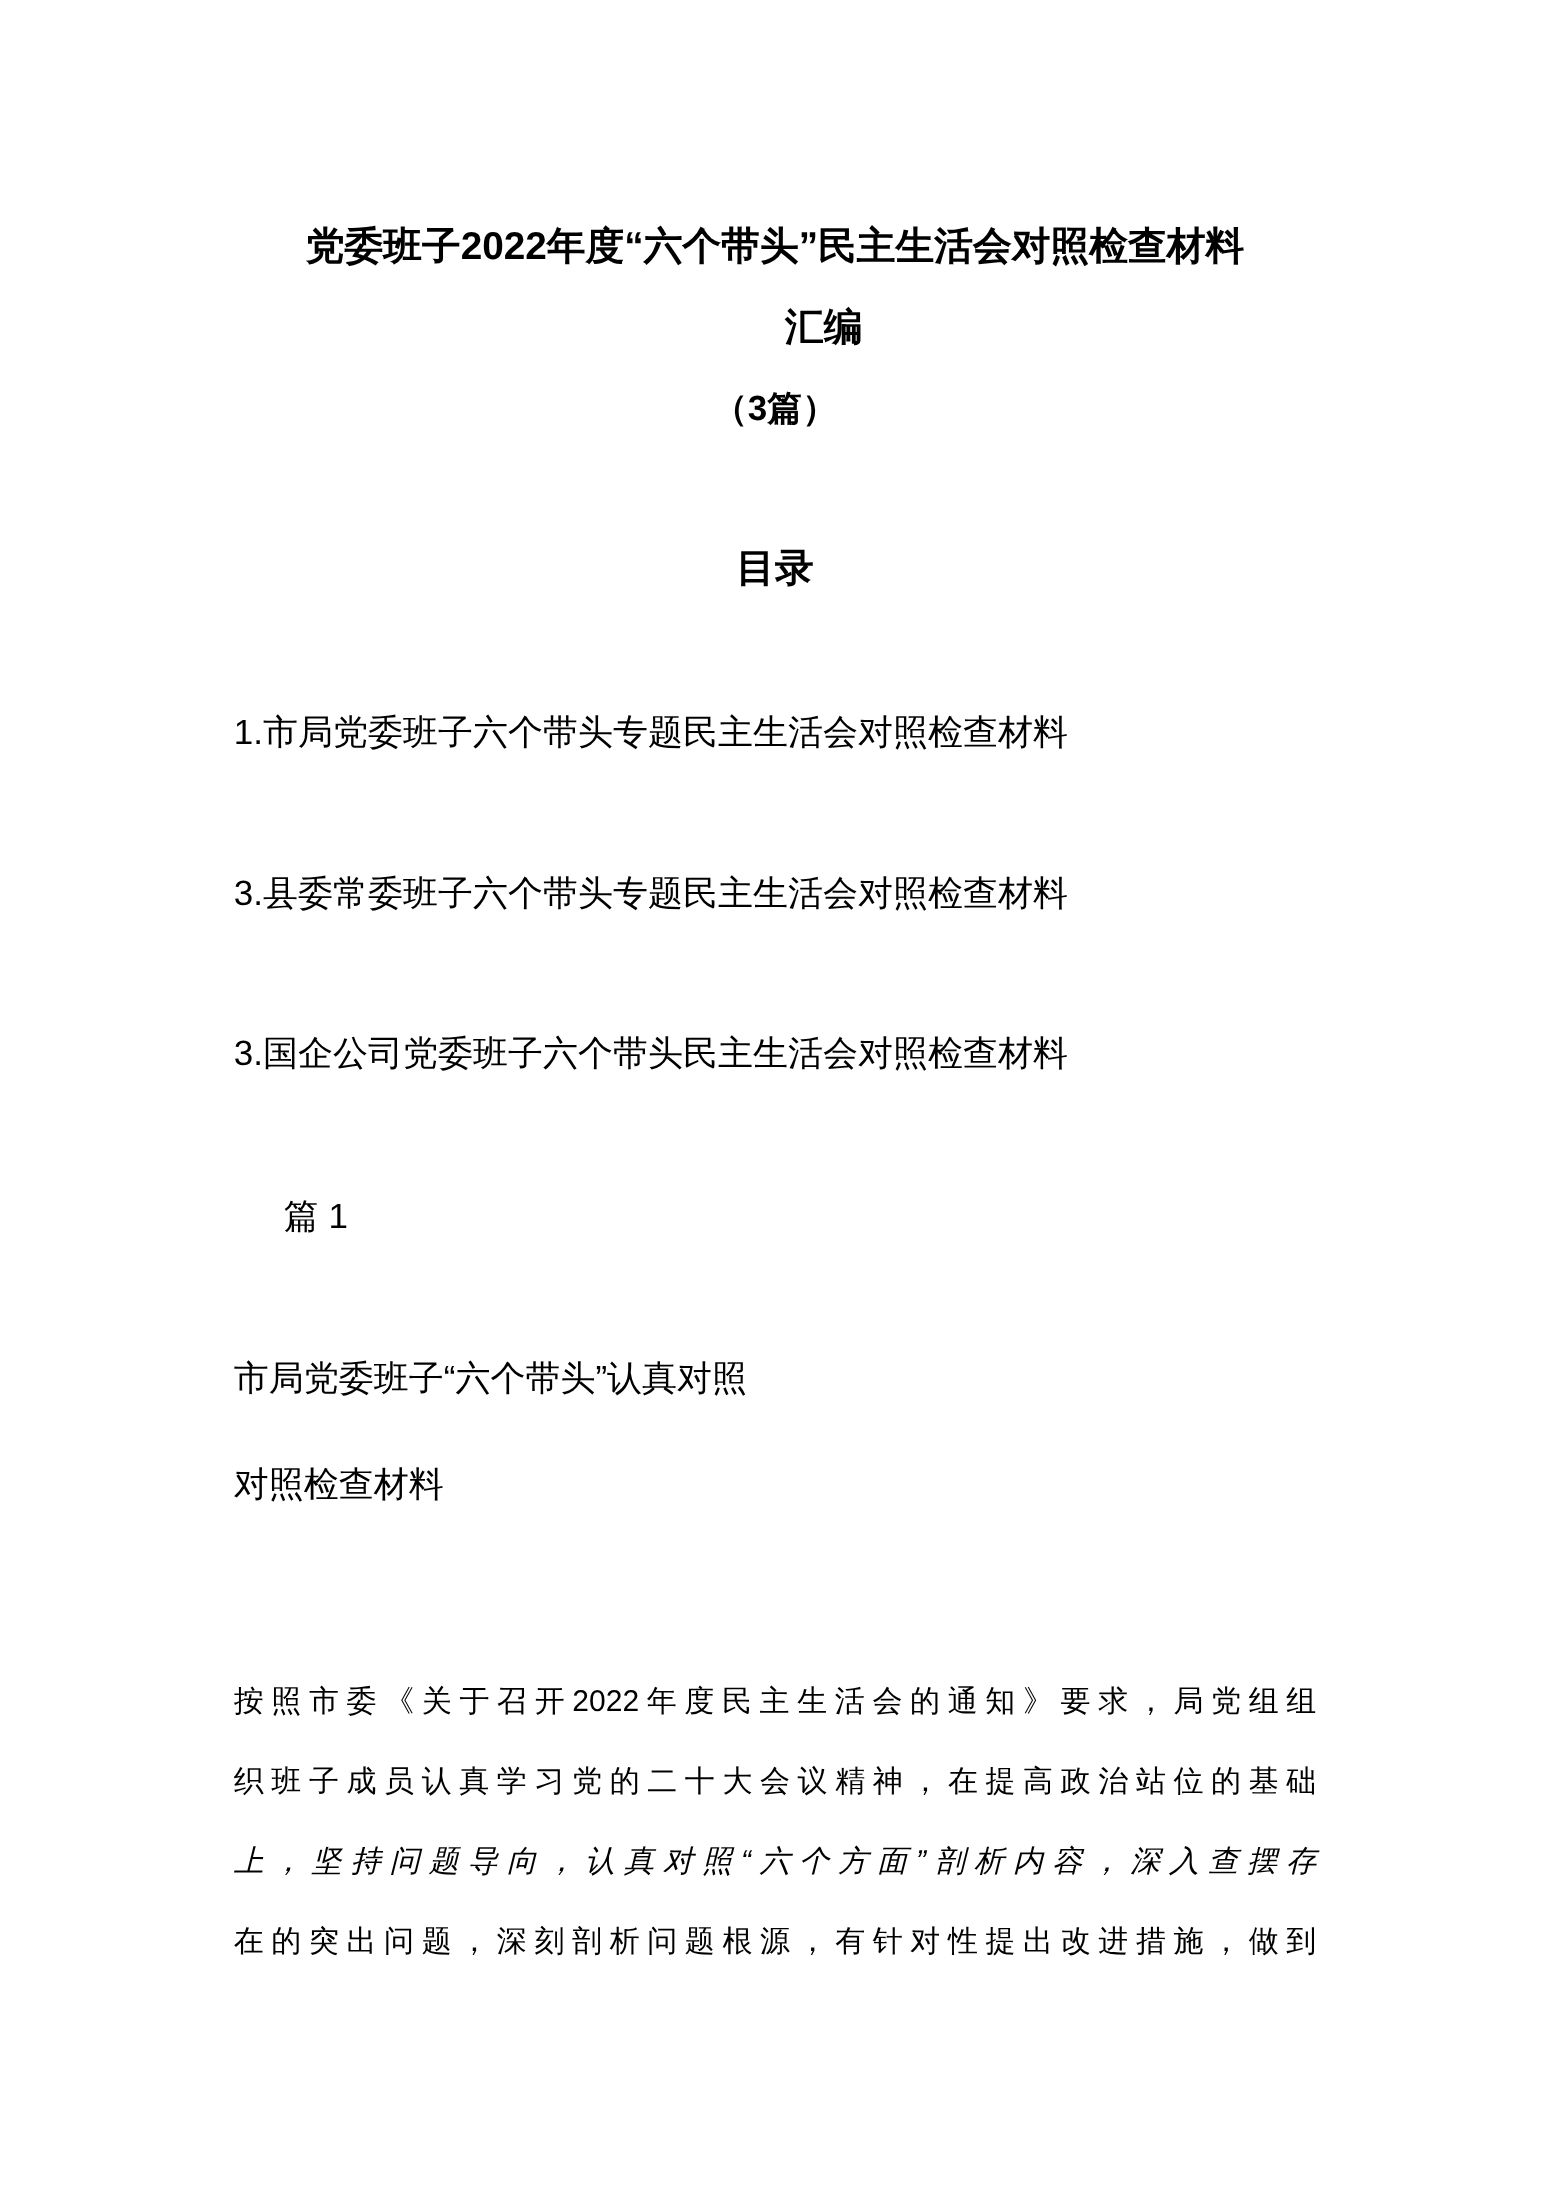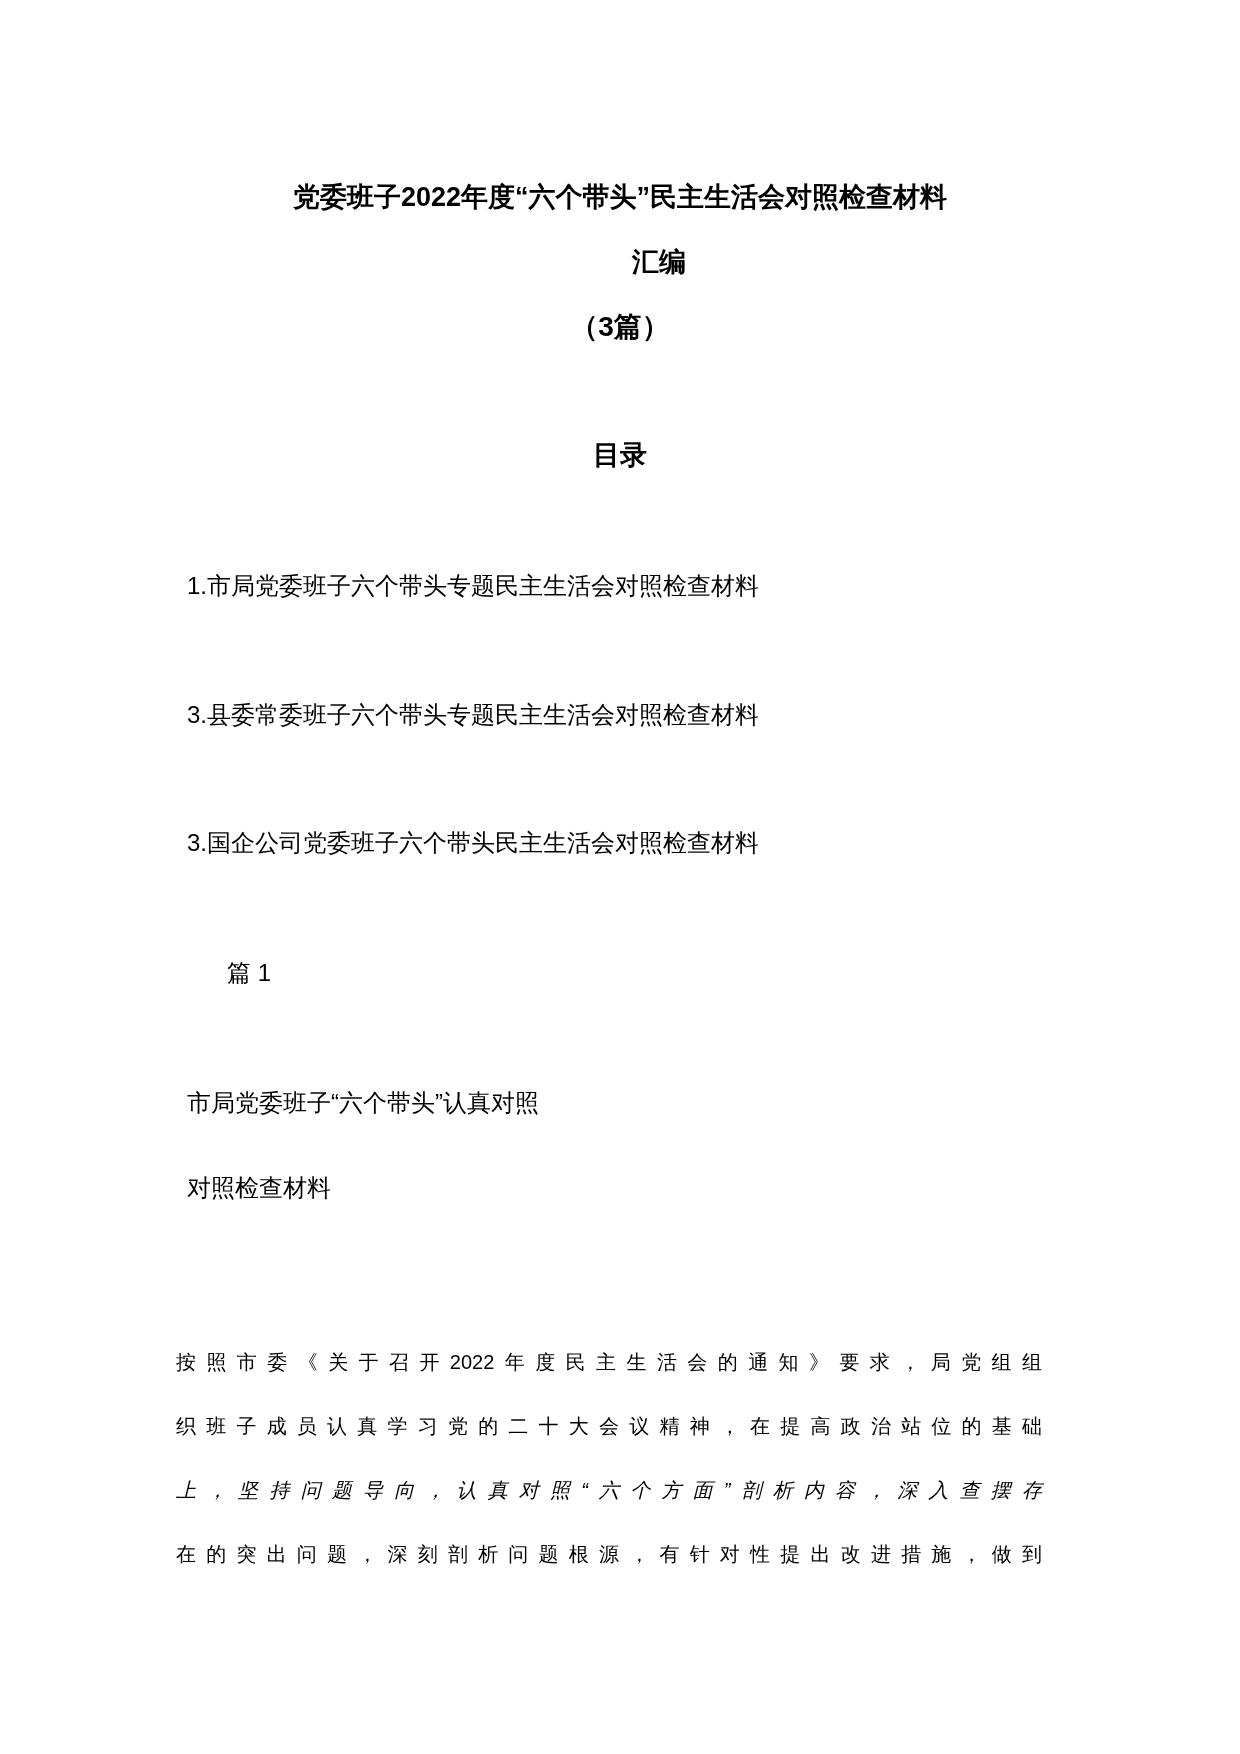--- a/index.html
+++ b/index.html
@@ -2,27 +2,27 @@
 <html><head>
   <meta charset="utf-8">
   <style>
     html, body { margin: 0; padding: 0; background: #ffffff; }
     body {
       width: 1240px; height: 1754px; position: relative; overflow: hidden;
       font-family: "Liberation Sans", "DejaVu Sans", sans-serif; color: #000;
     }
     .title {
       position: absolute; left: 0; width: 1240px; text-align: center;
-      font-weight: bold; font-size: 27px; line-height: 40px;
+      font-weight: bold; font-size: 31px; line-height: 40px;
     }
     .line {
-      position: absolute; left: 187px; font-size: 24px; line-height: 36px; white-space: nowrap;
+      position: absolute; left: 187px; font-size: 28px; line-height: 36px; white-space: nowrap;
     }
     .body-line {
-      position: absolute; left: 176px; width: 866px; font-size: 20px; line-height: 36px;
+      position: absolute; left: 187px; width: 866px; font-size: 24px; line-height: 36px;
       white-space: nowrap; text-align: justify; text-align-last: justify;
     }
   </style>
 </head>
 <body>
 
 <div>
   <div class="title" style="top:177px;">党委班子2022年度“六个带头”民主生活会对照检查材料</div>
   <div class="title" style="top:242px;padding-left:39px;">汇编</div>
   <div class="title" style="top:307px; font-size:28px;">（3篇）</div>

